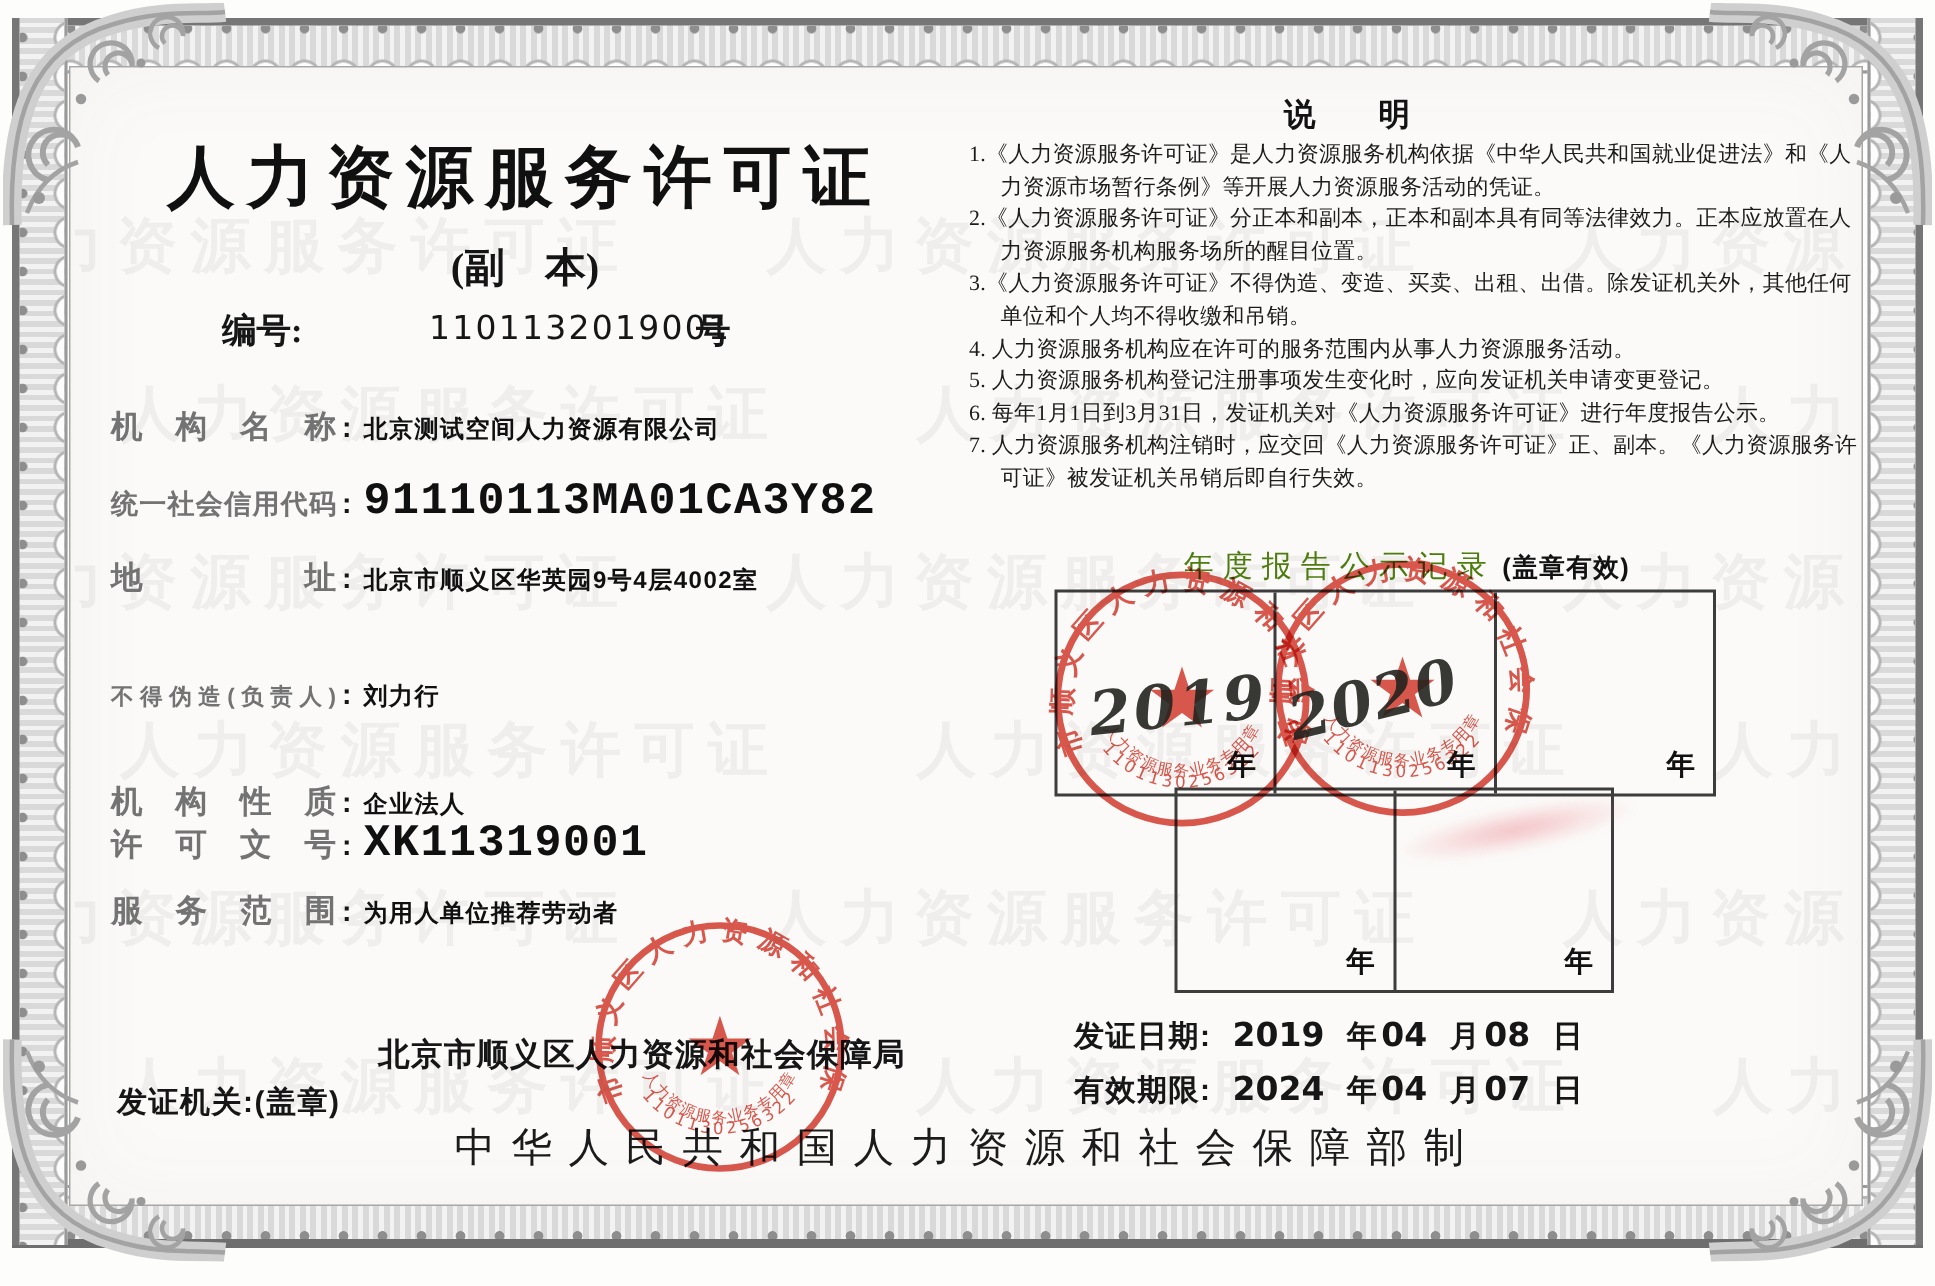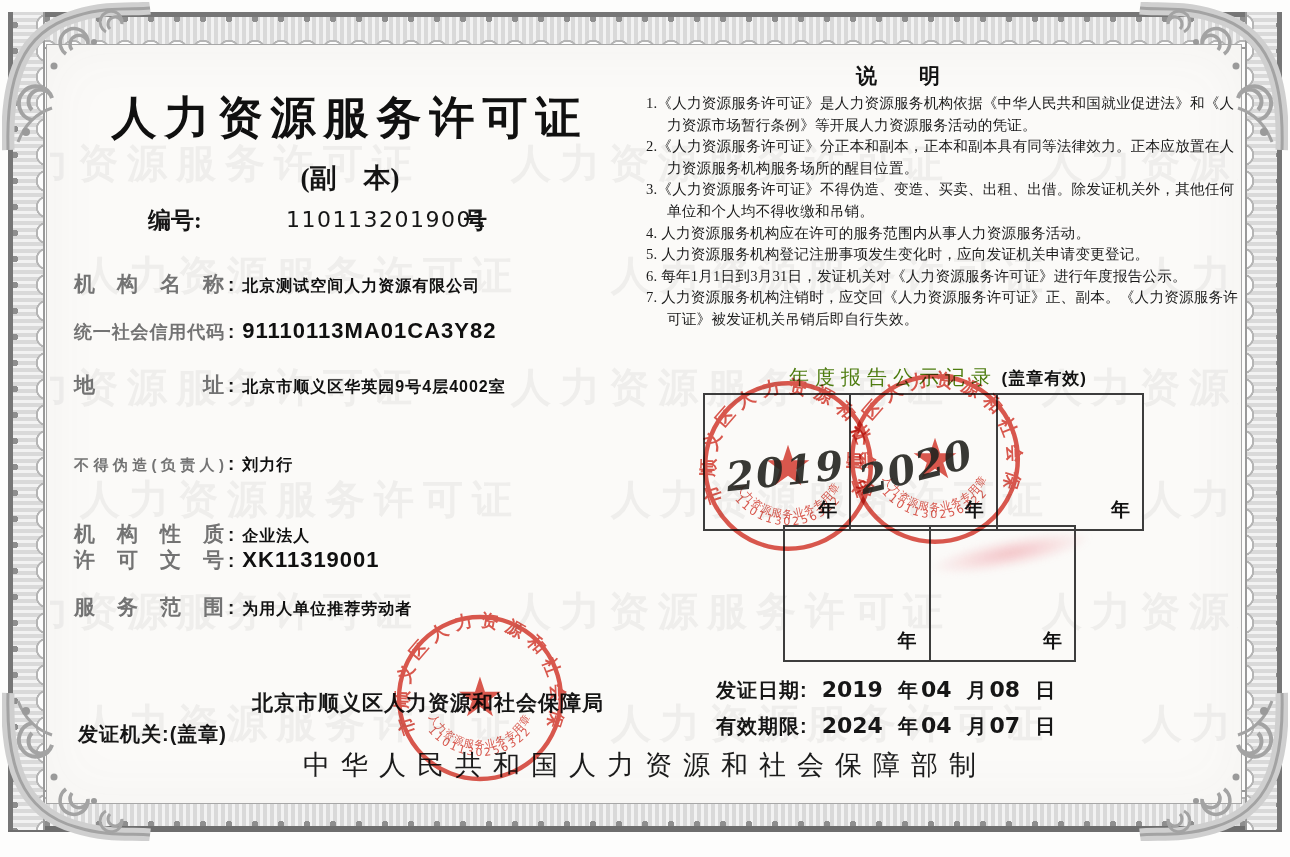--- a/index.html
+++ b/index.html
@@ -62,21 +62,21 @@
   .serial-number{left:286px;top:207px;font-family:"DejaVu Sans",sans-serif;font-size:22px;letter-spacing:1.5px;}
   .serial-suffix{left:464px;top:205px;font-family:"Liberation Serif",serif;font-size:23px;font-weight:bold;}
 
   .field{position:absolute;left:62px;display:flex;align-items:baseline;z-index:3;}
   .f-label{display:inline-block;width:150px;text-align:justify;text-align-last:justify;
     font-weight:bold;font-size:21px;color:#737373;white-space:nowrap;margin-left:12px;}
   .f-label.small{font-size:18px;}
   .f-label.xsmall{font-size:15px;font-weight:600;}
   .f-colon{margin:0 8px 0 4px;font-weight:bold;font-size:19px;}
   .f-value{font-weight:bold;font-size:16px;color:#101010;letter-spacing:1px;}
-  .f-value.alnum{font-family:Liberation Sans, sans-serif;font-size:22px;letter-spacing:1px;}
+  .f-value.alnum{font-family:Liberation Mono, monospace;font-size:30px;letter-spacing:1px;}
 
   .issuer-label{left:78px;top:691px;font-size:20px;font-weight:600;letter-spacing:1px;margin-top:30px;}
   .issuer-value{left:252px;top:689px;font-size:21px;font-weight:bold;letter-spacing:1px;}
 
   
   .notes-title{left:648px;top:62px;width:500px;text-align:center;font-family:"Liberation Serif",serif;
     font-weight:bold;font-size:21px;color:#131313;}
   .notes{left:646px;top:93px;width:596px;margin:0;padding:0;list-style:none;z-index:3;}
   .notes li{font-family:"Liberation Serif",serif;font-size:14.6px;line-height:21.6px;color:#1c1c1c;
     padding-left:21px;text-indent:-21px;letter-spacing:.2px;}

